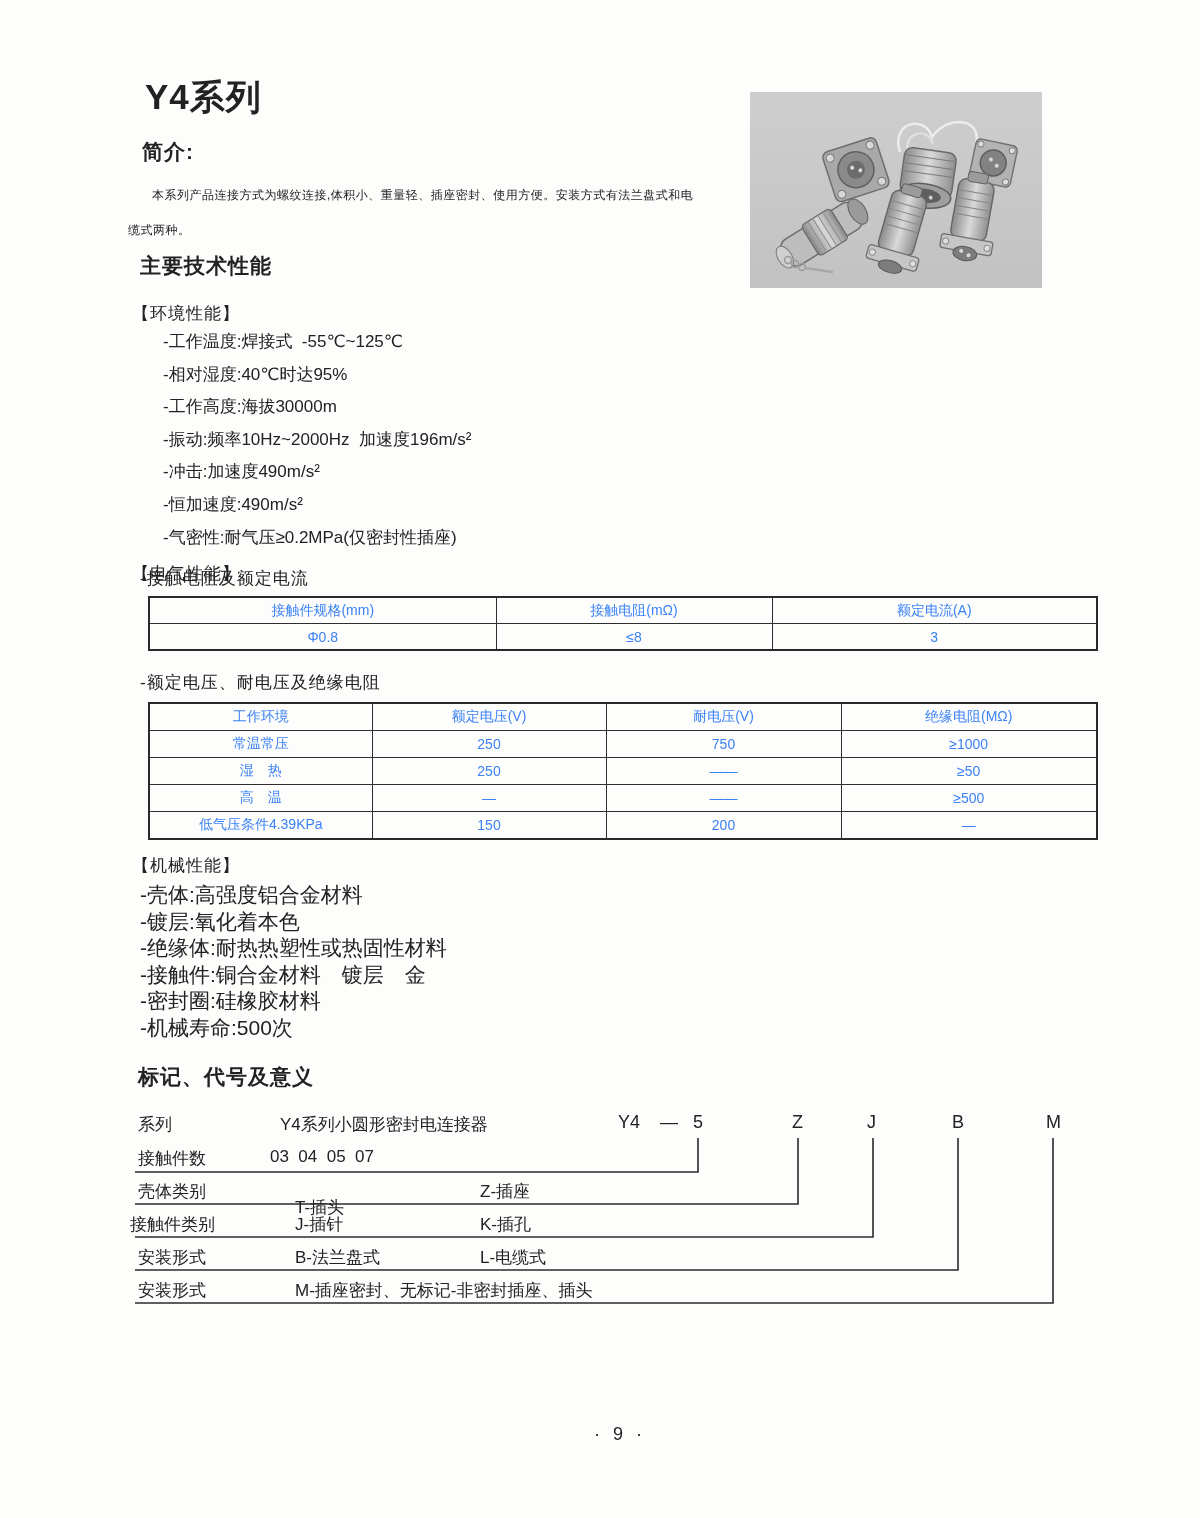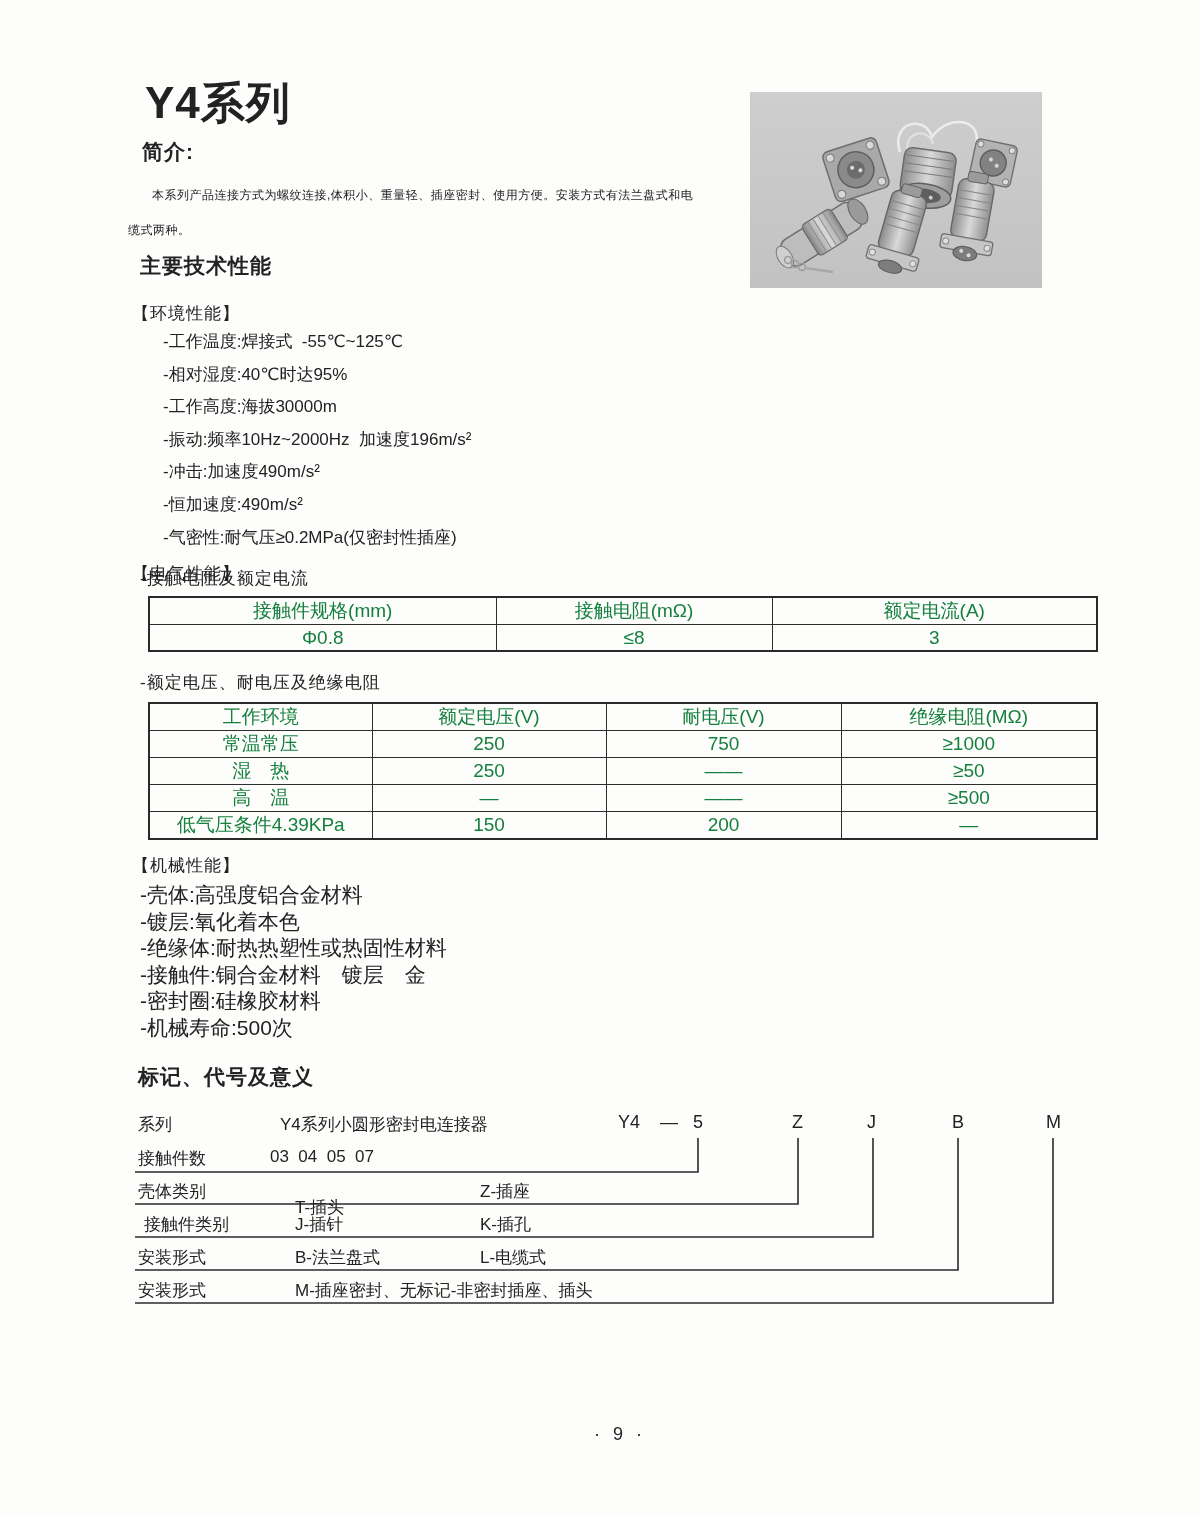--- a/index.html
+++ b/index.html
@@ -6,34 +6,34 @@
   .page {
     position:relative;
     width:1200px; height:1518px;
     margin:0 auto;
     background:#fdfdfc;
     font-family:"Liberation Sans","DejaVu Sans",sans-serif;
     color:#222;
     overflow:hidden;
   }
   .abs { position:absolute; }
-  .h1 { font-size:44px; font-weight:bold; letter-spacing:1px; }
+  .h1 { font-size:35px; font-weight:bold; letter-spacing:1px; }
   .h2 { font-size:21px; font-weight:bold; letter-spacing:1px; }
   .bt { font-size:17px; }
   .intro-p {
     font-size:12px; line-height:35px; text-indent:2em;
     letter-spacing:0.5px;
   }
   .env-list div { line-height:32.6px; font-size:17px; white-space:pre; }
   .mech-list div { line-height:26.6px; font-size:21px; white-space:pre; }
   table.spec { border-collapse:collapse; table-layout:fixed; }
   table.spec td {
     border:1.6px solid #2e2e2e;
     text-align:center; vertical-align:middle;
-    font-size:19px; padding:0; color:#15803d;
+    font-size:14px; padding:0; color:#3b82f6;
     white-space:pre;
   }
   table.spec { border:2px solid #2a2a2a; }
   .t1 td { height:25px; }
   .t2 td { height:26px; }
   .mark-label { font-size:17px; white-space:pre; }
   .mark-val { font-size:17px; white-space:pre; }
   .code-ch { font-size:18px; white-space:pre; }
   .pagenum { font-size:18px; letter-spacing:4px; text-align:center; }
   svg { display:block; }
@@ -250,21 +250,21 @@
     <span class="abs mark-label" style="left:138px; top:13px;text-align:center;">系列</span>
     <span class="abs mark-val" style="left:280px; top:13px;">Y4系列小圆形密封电连接器</span>
 
     <span class="abs mark-label" style="left:138px; top:47px;">接触件数</span>
     <span class="abs mark-val" style="left:270px; top:47px;">03  04  05  07</span>
 
     <span class="abs mark-label" style="left:138px; top:80px;">壳体类别</span>
     <span class="abs mark-val" style="left:295px; top:80px;margin-top:16px;">T-插头</span>
     <span class="abs mark-val" style="left:480px; top:80px;">Z-插座</span>
 
-    <span class="abs mark-label" style="left:144px; top:113px;">接触件类别</span>
+    <span class="abs mark-label" style="left:130px; top:113px;">接触件类别</span>
     <span class="abs mark-val" style="left:295px; top:113px;">J-插针</span>
     <span class="abs mark-val" style="left:480px; top:113px;">K-插孔</span>
 
     <span class="abs mark-label" style="left:138px; top:146px;">安装形式</span>
     <span class="abs mark-val" style="left:295px; top:146px;">B-法兰盘式</span>
     <span class="abs mark-val" style="left:480px; top:146px;">L-电缆式</span>
 
     <span class="abs mark-label" style="left:138px; top:179px;">安装形式</span>
     <span class="abs mark-val" style="left:295px; top:179px;">M-插座密封、无标记-非密封插座、插头</span>
   </div>

